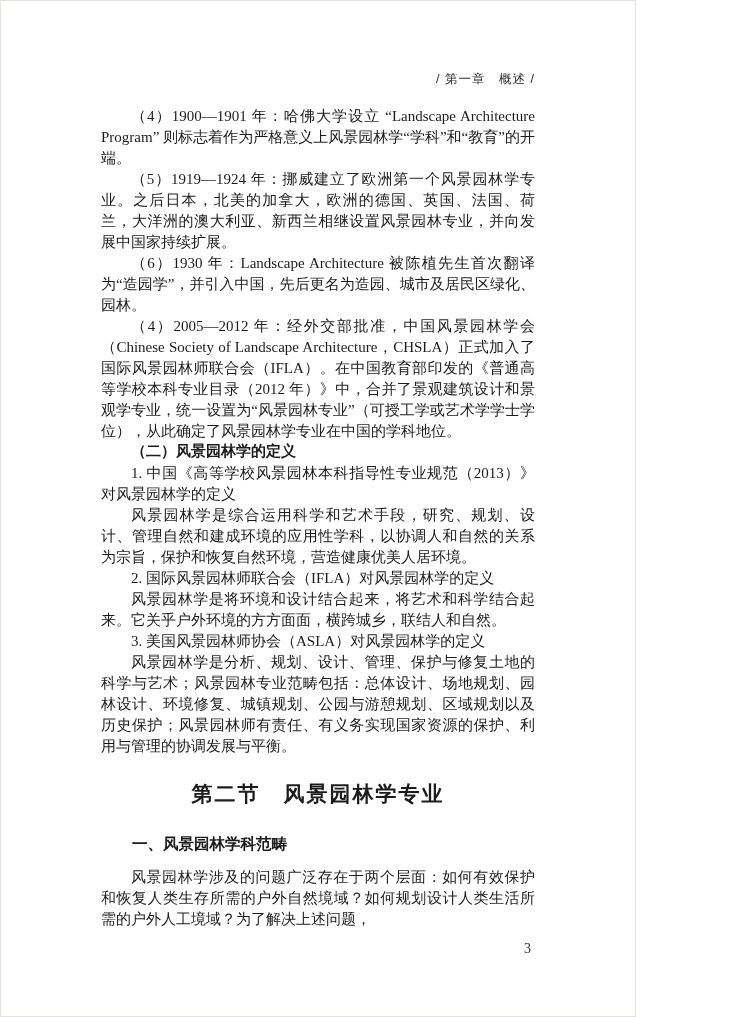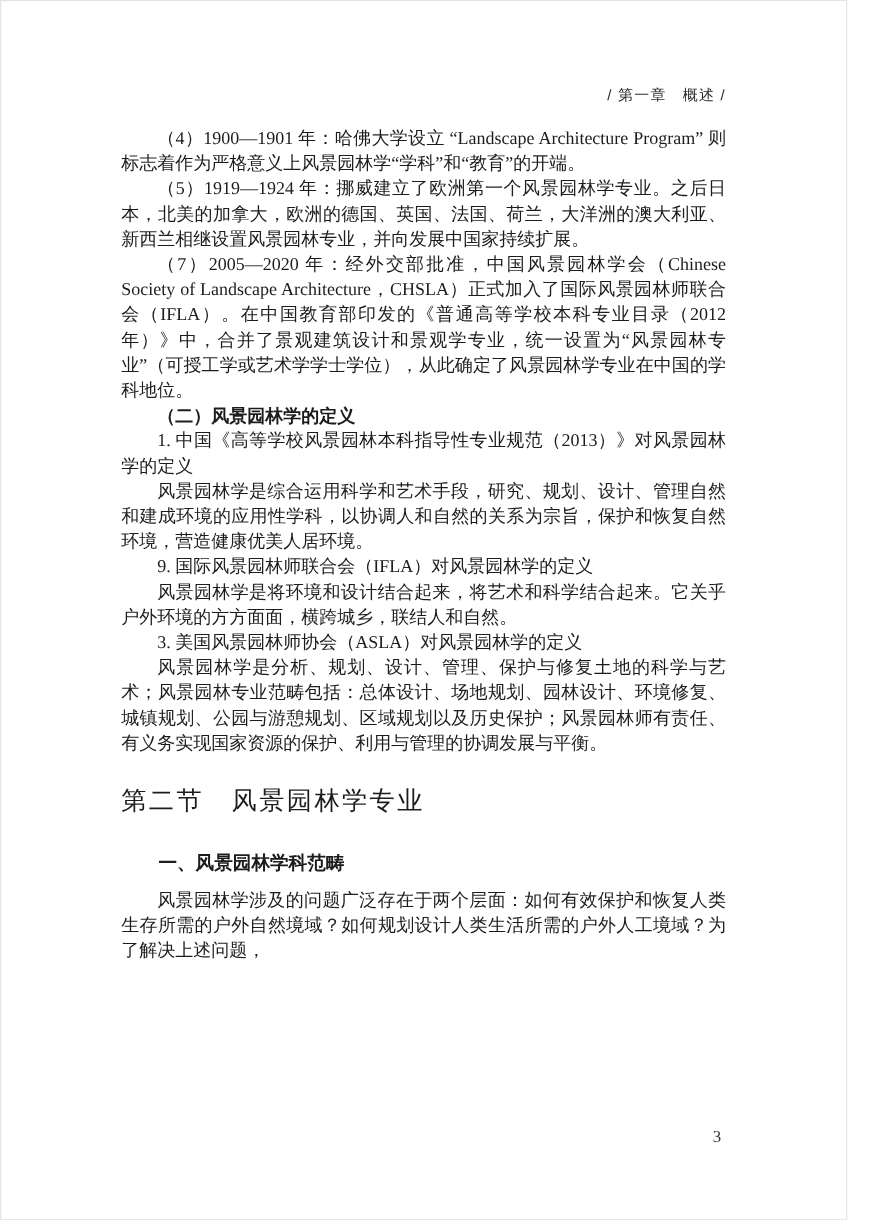--- a/index.html
+++ b/index.html
@@ -2,21 +2,21 @@
 <html><head>
 <meta charset="utf-8">
 <style>
   html, body {
     margin: 0;
     padding: 0;
     background: #ffffff;
   }
   .page {
     position: relative;
-    width: 706px;
+    width: 636px;
     height: 1017px;
     background: #ffffff;
     box-sizing: border-box;
     padding: 70px 100px 0 100px;
     border: 1px solid #e3e3e0;
     font-family: "Liberation Serif", "DejaVu Serif", serif;
     color: #1c1c1c;
     overflow: hidden;
   }
   .running-header {
@@ -31,60 +31,62 @@
     font-size: 15px;
     line-height: 21px;
     text-align: justify;
   }
   .block { margin: 0; }
   .noindent { text-indent: 0; }
   .para { text-indent: 2em; }
   .bold-head {
     text-indent: 2em;
     font-weight: bold;
-    font-family: Liberation Sans, sans-serif;
+    font-family: Liberation Mono, monospace;
   }
   .section-title {
+    text-align: center;
     text-indent: 0;
-    font-weight: normal;
+    font-weight: bold;
     font-family: "Liberation Sans", "DejaVu Sans", sans-serif;
     font-size: 21px;
     line-height: 30px;
     margin: 22px 0 26px 0;
     letter-spacing: 2px;
   }
   .heading {
     text-indent: 2em;
     font-weight: bold;
-    font-family: Liberation Serif, serif;
+    font-family: Liberation Mono, monospace;
     font-size: 15.5px;
     margin: 0 0 11px 0;
   }
   .page-number {
     position: absolute;
     top: 940px;
     right: 104px;
     font-size: 14px;
     color: #333;
   }
 </style>
 </head>
 <body>
 
 <div class="page">
   <div class="running-header">/ 第一章　概述 /</div>
 
   <div class="content">
       <div class="block para">（4）1900—1901 年：哈佛大学设立 “Landscape Architecture Program” 则标志着作为严格意义上风景园林学“学科”和“教育”的开端。</div>
       <div class="block para">（5）1919—1924 年：挪威建立了欧洲第一个风景园林学专业。之后日本，北美的加拿大，欧洲的德国、英国、法国、荷兰，大洋洲的澳大利亚、新西兰相继设置风景园林专业，并向发展中国家持续扩展。</div>
-      <div class="block para">（7）2005—2020 年：经外交部批准，中国风景园林学会（Chinese Society of Landscape Architecture，CHSLA）正式加入了国际风景园林师联合会（IFLA）。在中国教育部印发的《普通高等学校本科专业目录（2012 年）》中，合并了景观建筑设计和景观学专业，统一设置为“风景园林专业”（可授工学或艺术学学士学位），从此确定了风景园林学专业在中国的学科地位。</div>
+      <div class="block para">（6）1930 年：Landscape Architecture 被陈植先生首次翻译为“造园学”，并引入中国，先后更名为造园、城市及居民区绿化、园林。</div>
+      <div class="block para">（4）2005—2012 年：经外交部批准，中国风景园林学会（Chinese Society of Landscape Architecture，CHSLA）正式加入了国际风景园林师联合会（IFLA）。在中国教育部印发的《普通高等学校本科专业目录（2012 年）》中，合并了景观建筑设计和景观学专业，统一设置为“风景园林专业”（可授工学或艺术学学士学位），从此确定了风景园林学专业在中国的学科地位。</div>
       <div class="block bold-head">（二）风景园林学的定义</div>
       <div class="block para">1. 中国《高等学校风景园林本科指导性专业规范（2013）》对风景园林学的定义</div>
       <div class="block para">风景园林学是综合运用科学和艺术手段，研究、规划、设计、管理自然和建成环境的应用性学科，以协调人和自然的关系为宗旨，保护和恢复自然环境，营造健康优美人居环境。</div>
-      <div class="block para">9. 国际风景园林师联合会（IFLA）对风景园林学的定义</div>
+      <div class="block para">2. 国际风景园林师联合会（IFLA）对风景园林学的定义</div>
       <div class="block para">风景园林学是将环境和设计结合起来，将艺术和科学结合起来。它关乎户外环境的方方面面，横跨城乡，联结人和自然。</div>
       <div class="block para">3. 美国风景园林师协会（ASLA）对风景园林学的定义</div>
       <div class="block para">风景园林学是分析、规划、设计、管理、保护与修复土地的科学与艺术；风景园林专业范畴包括：总体设计、场地规划、园林设计、环境修复、城镇规划、公园与游憩规划、区域规划以及历史保护；风景园林师有责任、有义务实现国家资源的保护、利用与管理的协调发展与平衡。</div>
       <div class="block section-title">第二节　风景园林学专业</div>
       <div class="block heading">一、风景园林学科范畴</div>
       <div class="block para">风景园林学涉及的问题广泛存在于两个层面：如何有效保护和恢复人类生存所需的户外自然境域？如何规划设计人类生活所需的户外人工境域？为了解决上述问题，</div>
     </div>
 
   <div class="page-number">3</div>
 </div>

